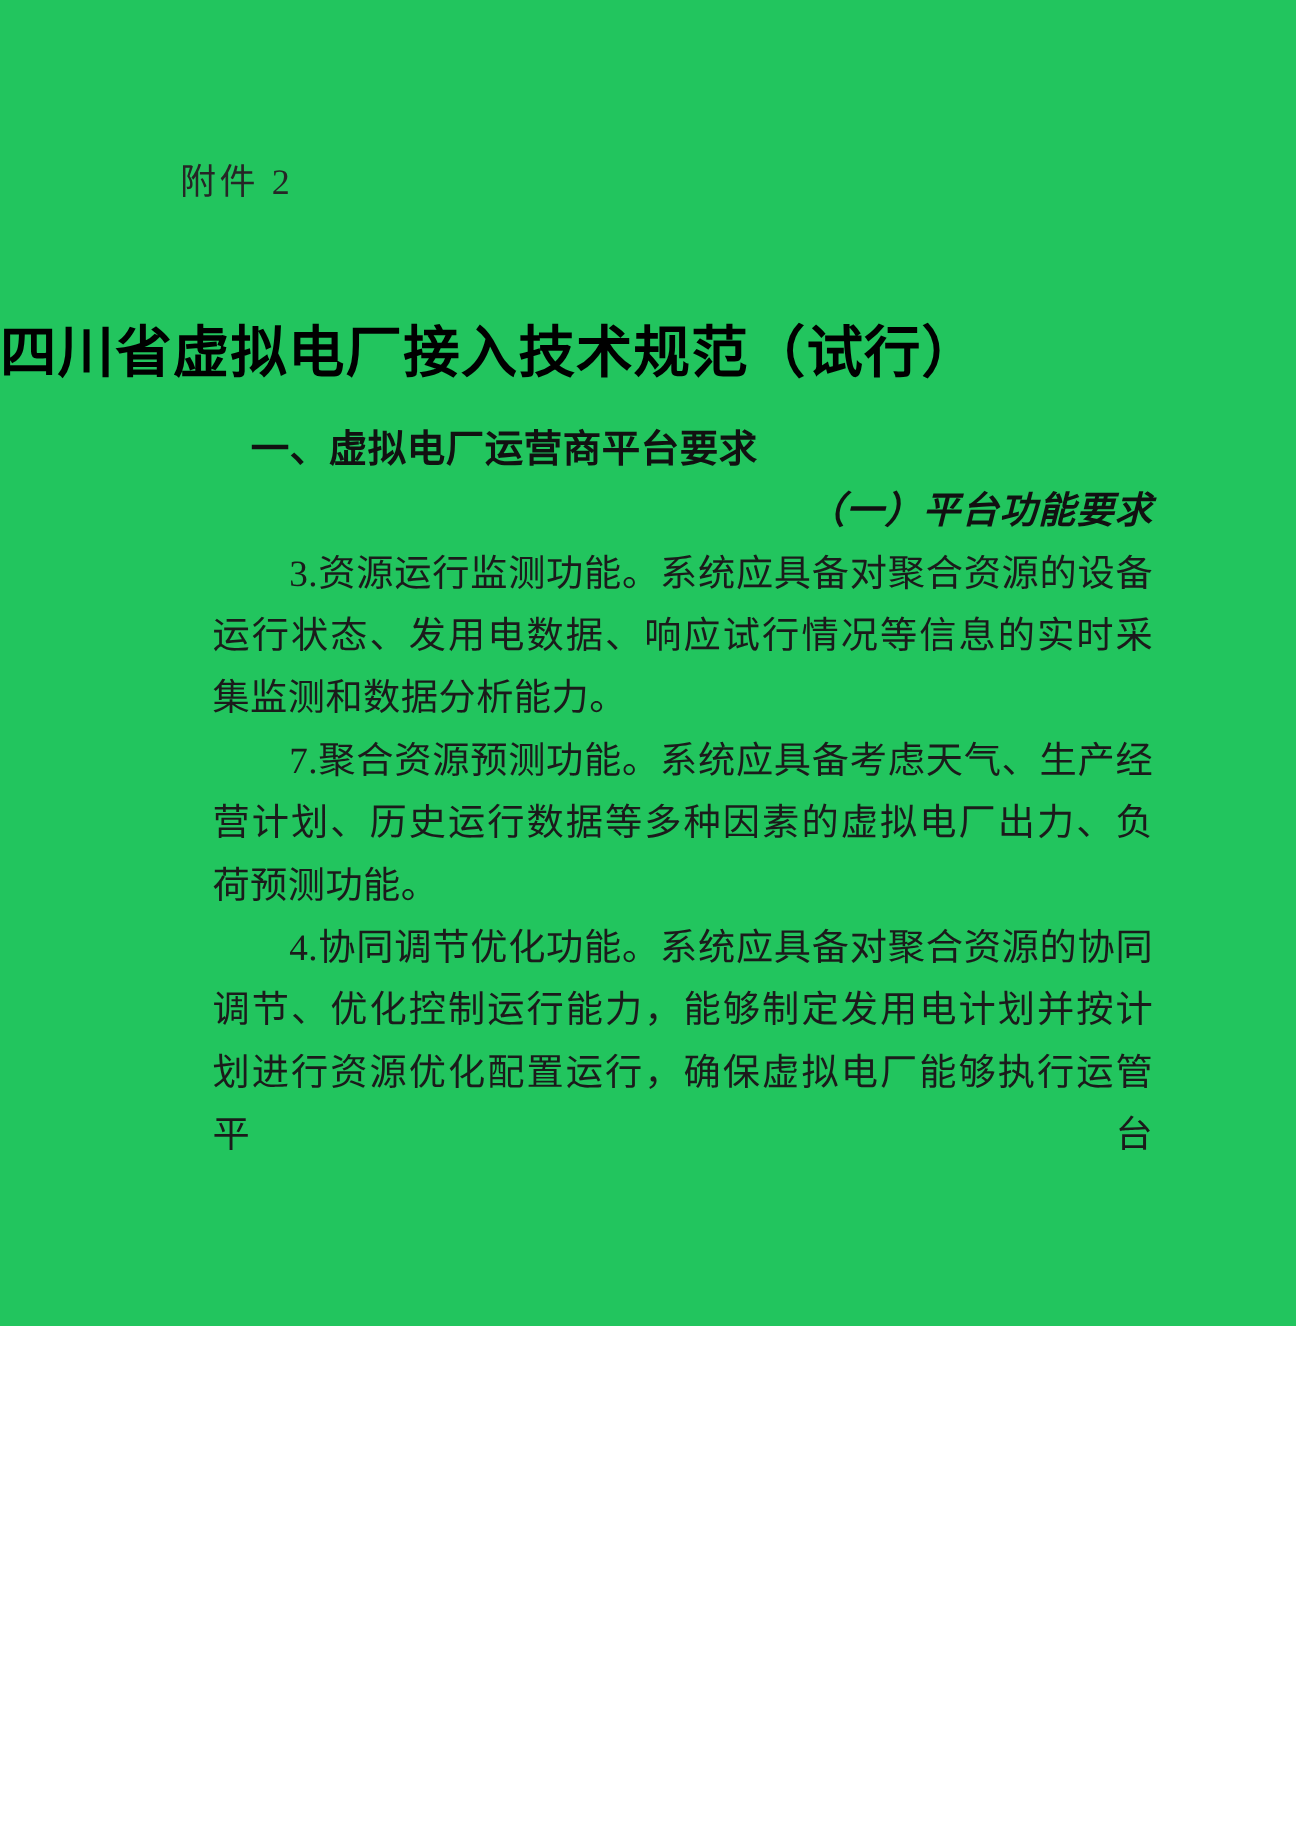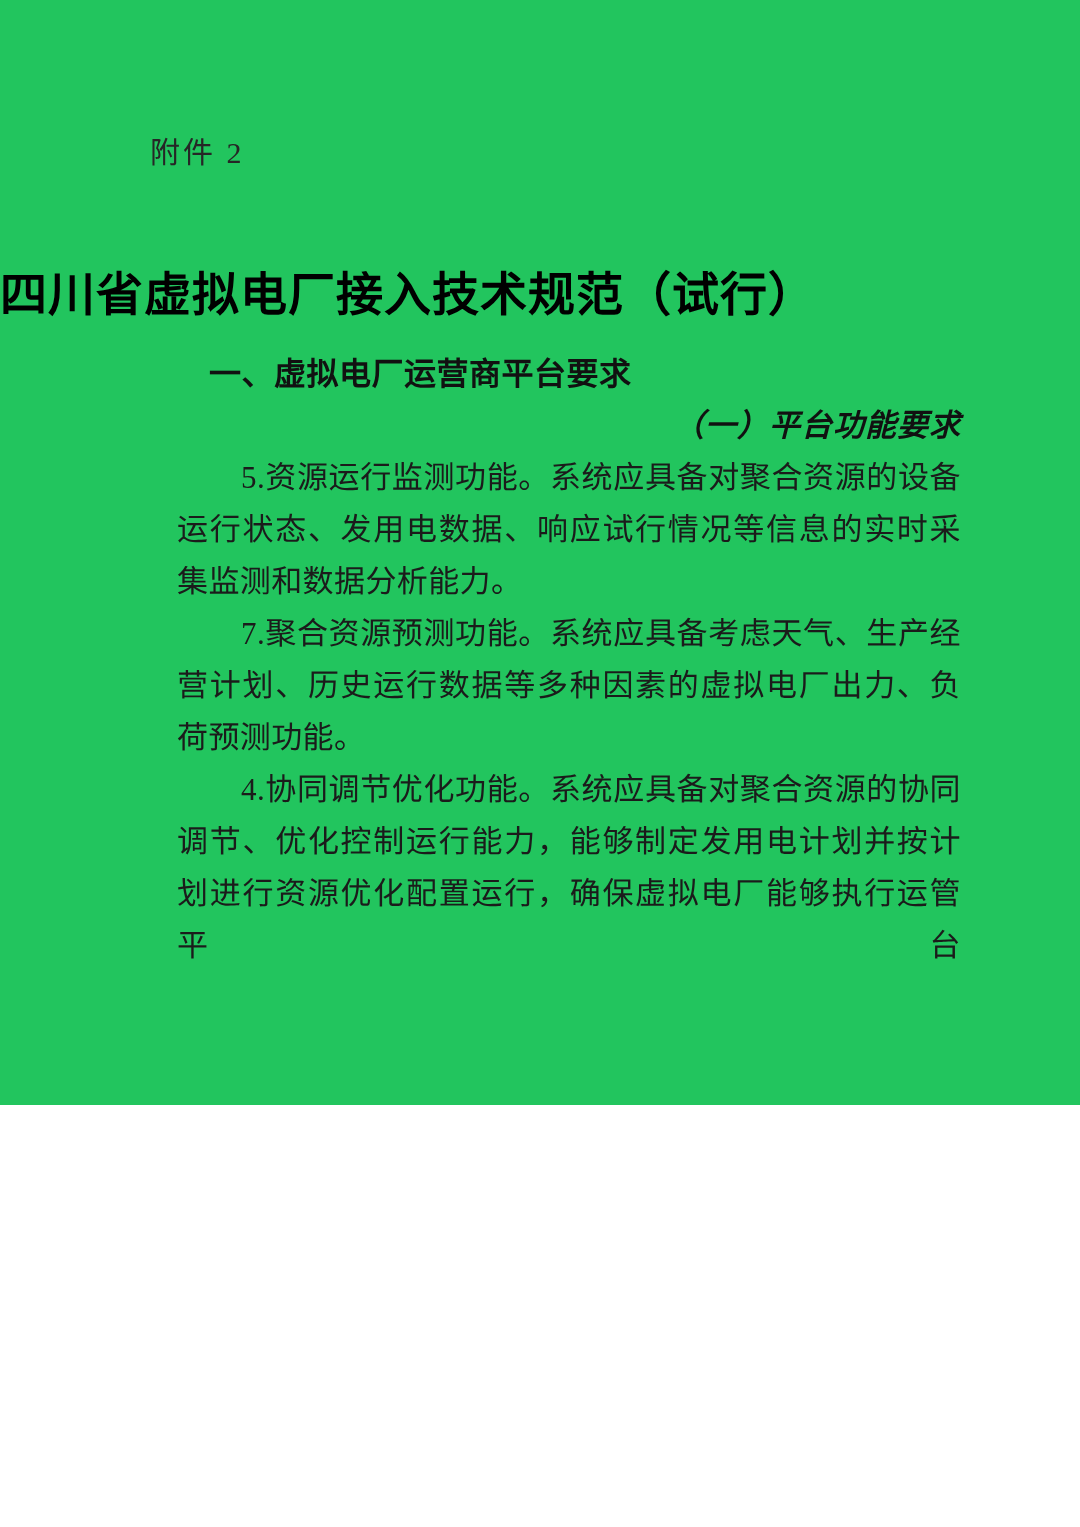--- a/index.html
+++ b/index.html
@@ -130,21 +130,21 @@
   <h1 class="doc-title">四川省虚拟电厂接入技术规范（试行）</h1>
 
   <div class="body-block">
 
     <h2 class="heading-1">一、虚拟电厂运营商平台要求</h2>
 
     <h3 class="heading-2">（一）平台功能要求</h3>
 
 
 
-    <p class="para">5.资源运行监测功能。系统应具备对聚合资源的设备运行状态、发用电数据、响应试行情况等信息的实时采集监测和数据分析能力。</p>
+    <p class="para">3.资源运行监测功能。系统应具备对聚合资源的设备运行状态、发用电数据、响应试行情况等信息的实时采集监测和数据分析能力。</p>
 
     <p class="para">7.聚合资源预测功能。系统应具备考虑天气、生产经营计划、历史运行数据等多种因素的虚拟电厂出力、负荷预测功能。</p>
 
     <p class="para last-full">4.协同调节优化功能。系统应具备对聚合资源的协同调节、优化控制运行能力，能够制定发用电计划并按计划进行资源优化配置运行，确保虚拟电厂能够执行运管平台</p>
 
   </div>
 
   <div class="page-number">－ 12 －</div>
 
 </div>

